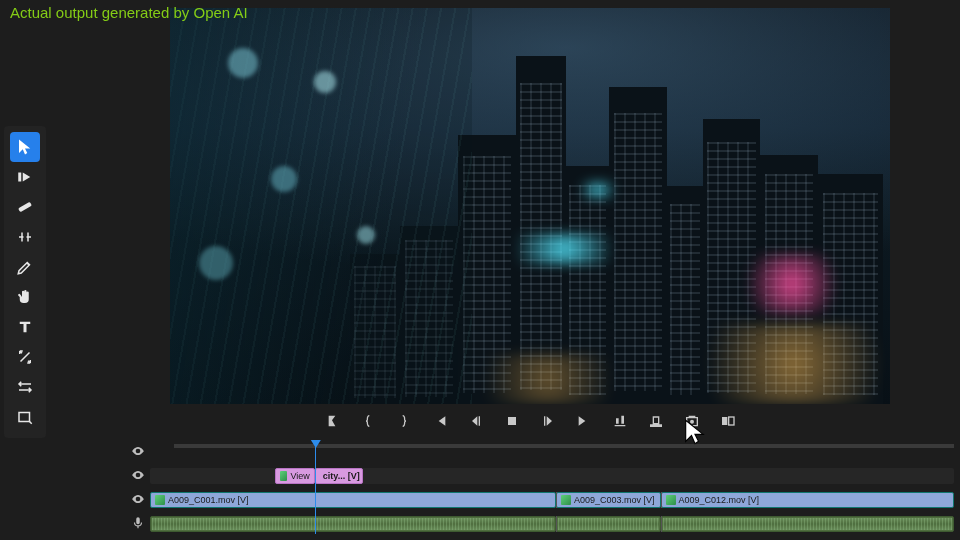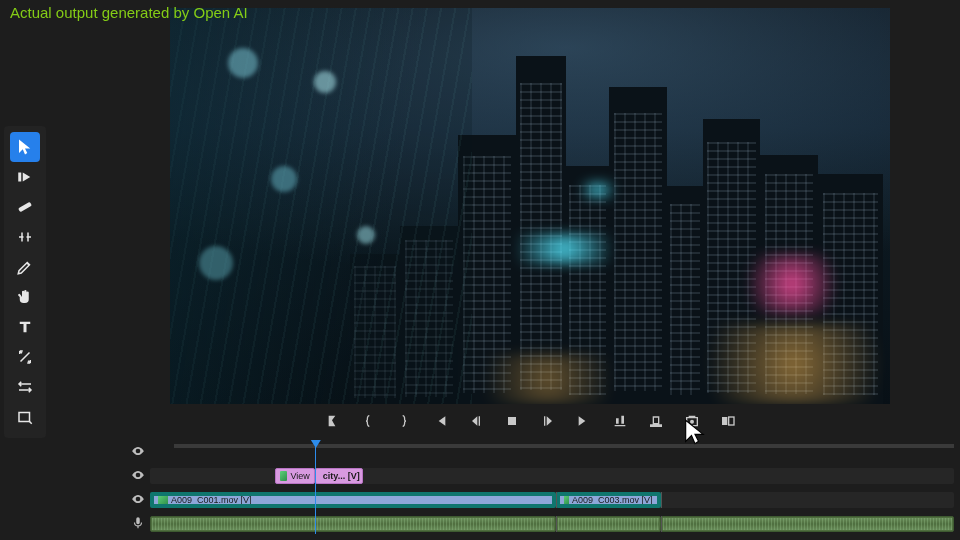--- a/index.html
+++ b/index.html
@@ -106,21 +106,21 @@
     display: flex; flex-direction: column; gap: 6px;
     padding-left: 26px; padding-right: 6px;
     position: relative;
   }
   .ruler { height: 4px; background: linear-gradient(to right, #3a3a3a, #3a3a3a); position:relative; margin-left:24px;}
   .track { display:flex; align-items:flex-start; height:18px; position:relative; }
   .track-head { width:24px; display:flex; align-items:center; justify-content:center; color:#bdbdbd; }
   .track-head svg{ width:14px; height:14px; }
   .track-body { flex:1; position:relative; background:#262626; height:16px; border-radius:2px; }
   .clip { position:absolute; top:0; bottom:0; border-radius:2px; display:flex; align-items:center; padding:0 4px; font-size:9px; color:#1a1a1a; overflow:hidden; white-space:nowrap; }
-  .clip.video { background:#8ea7d9; border:4px solid #0f766e; }
+  .clip.video { background:#8ea7d9; border:1px solid #0f766e; }
   .clip.video.purple { background:#d89ae0; border:1px solid #b873c4; }
   .clip .fx { width:10px; height:10px; margin-right:3px; background:linear-gradient(135deg,#5dd07a,#2f8f49); border-radius:1px; display:inline-block; }
   .clip.audio { background:#4f6e3f; border:1px solid #3e5a31; }
   .wave { position:absolute; inset:1px; opacity:.7;
     background:
       repeating-linear-gradient(to right, rgba(180,230,170,.35) 0 1px, rgba(0,0,0,0) 1px 3px),
       linear-gradient(to bottom, rgba(200,255,190,.3), rgba(0,0,0,0) 50%, rgba(200,255,190,.3));
   }
   .playhead { position:absolute; top:0; bottom:0; width:0; border-left:1px solid #2d8ceb; z-index:20;}
   .playhead::before{ content:""; position:absolute; top:-4px; left:-5px; width:10px; height:8px; background:#2d8ceb; clip-path: polygon(0 0,100% 0,50% 100%); }
@@ -341,20 +341,24 @@
       </div>
       <div class="track-body" id="track-v1">
           <div class="clip video" style="left: 0%; width: 50.5%;">
             <span class="fx"></span>
             <span>A009_C001.mov [V]</span>
           </div>
           <div class="clip video" style="left: 50.5%; width: 13%;">
             <span class="fx"></span>
             <span>A009_C003.mov [V]</span>
           </div>
+          <div class="clip video" style="left: 63.5%; width: 36.5%;">
+            <span class="fx"></span>
+            <span>A009_C012.mov [V]</span>
+          </div>
           <div class="seg-line" style="left: 50.5%;"></div>
           <div class="seg-line" style="left: 63.5%;"></div>
         </div>
     </div>
 
     <div class="track">
       <div class="track-head">
         <svg viewBox="0 0 24 24">
             <path fill="currentColor" d="M12 14a3 3 0 003-3V5a3 3 0 10-6 0v6a3 3 0 003 3zm5-3a5 5 0 01-10 0H5a7 7 0 006 6.9V21h2v-3.1A7 7 0 0019 11h-2z"></path>
           </svg>

